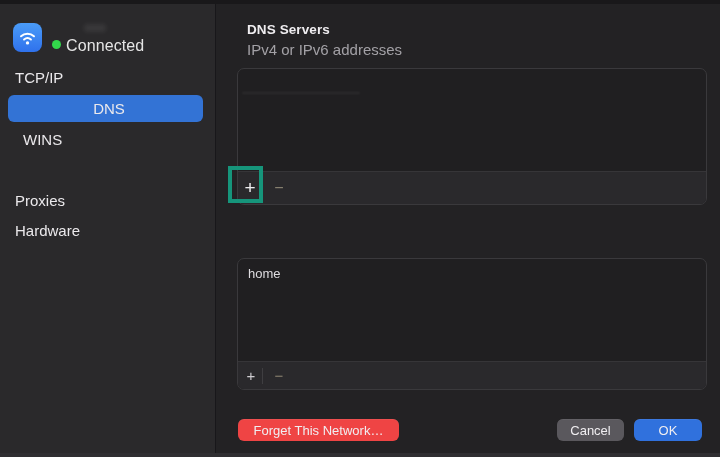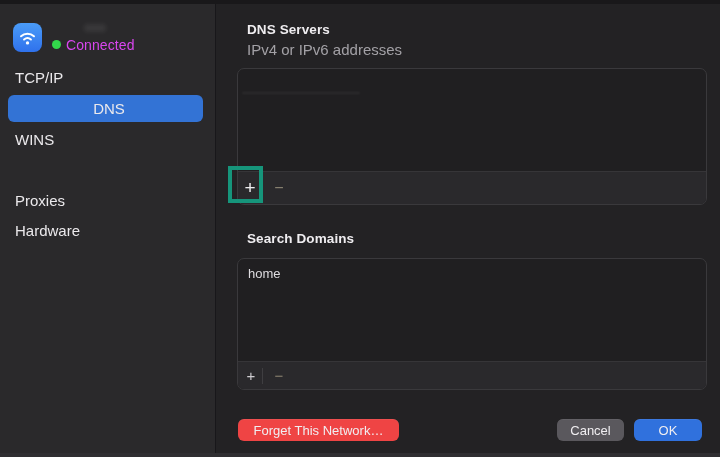--- a/index.html
+++ b/index.html
@@ -25,29 +25,29 @@
   }
   .net-smudge {
     position:absolute; left:84px; top:24px; width:22px; height:8px;
     background:rgba(255,255,255,0.07); border-radius:3px; filter:blur(2px);
   }
   .status-dot {
     position:absolute; left:52px; top:40px; width:9px; height:9px; border-radius:50%;
     background:#32d74b;
   }
   .status-label {
-    position:absolute; left:66px; top:37px; font-size:14px; color:#d946ef; letter-spacing:0.1px;
+    position:absolute; left:66px; top:37px; font-size:16px; color:#e5e5e5; letter-spacing:0.1px;
   }
   .side-item {
     position:absolute; left:8px; width:195px; height:27px; border-radius:6px;
     display:flex; align-items:center; padding-left:7px;
     font-size:15px; color:#ebe9ec; cursor:default;
   }
   .side-item.selected { background:#3373d5;justify-content:center; }
-  .si-0 { top:64px; } .si-1 { top:95px; } .si-2 { top:126px; }
+  .si-0 { top:64px; } .si-1 { top:95px; } .si-2 { top:126px;margin-left:8px; }
   .si-3 { top:187px; } .si-4 { top:217px; }
 
   
   .main { position:absolute; left:217px; top:0; width:503px; height:457px; }
   .section-title { position:absolute; left:30px; font-size:13.5px; font-weight:700; color:#efedf0; letter-spacing:0.1px; }
   .t-dns { top:22px; }
   .t-search { top:231px; }
   .section-sub { position:absolute; left:30px; top:41px; font-size:15px; color:#a3a1a6; }
 
   .listbox {
@@ -143,21 +143,20 @@
       <div class="redacted-line"></div>
       <div class="box-footer f-dns">
         <button class="pm-btn dns-add">+</button>
         <span class="footer-vdiv"></span>
         <button class="pm-btn dns-remove">−</button>
       </div>
     </div>
 
     <div class="annotation-box"></div>
 
-    <div class="section-title t-search">Search Domains</div>
 
     <div class="listbox box-search">
       <div class="entry-row">home</div>
       <div class="box-footer f-search">
         <button class="pm-btn search-add">+</button>
         <span class="footer-vdiv"></span>
         <button class="pm-btn search-remove">−</button>
       </div>
     </div>
 

